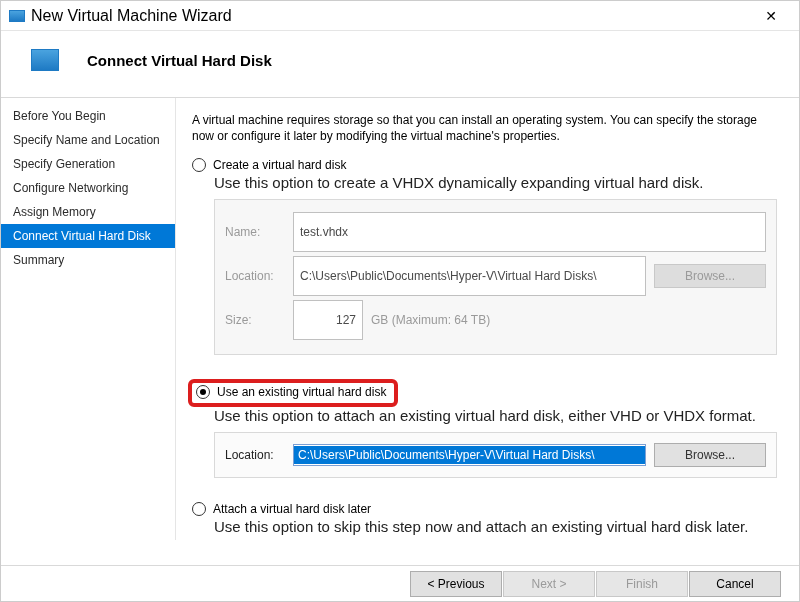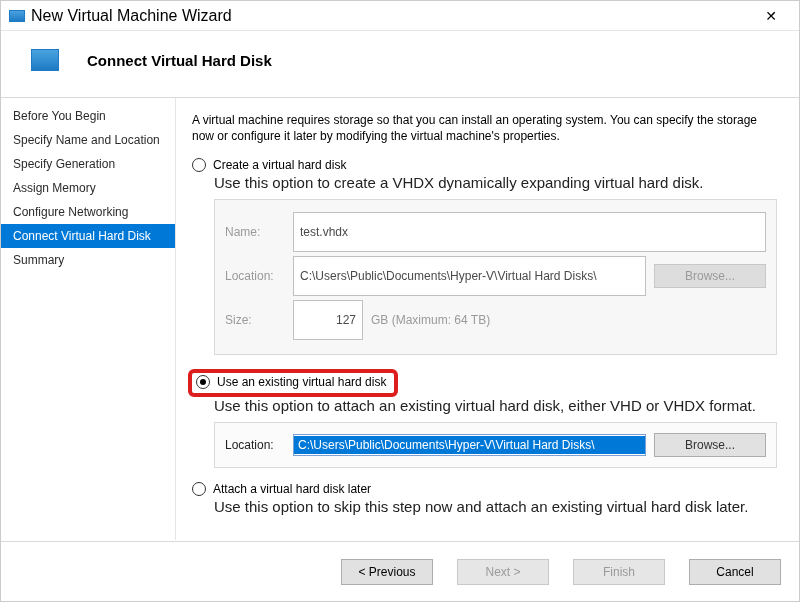--- a/index.html
+++ b/index.html
@@ -120,30 +120,30 @@
     }
     .highlight-box {
       border: 4px solid #dc1e1e;
       border-radius: 6px;
       padding: 2px 8px 4px 4px;
       display: inline-flex;
       align-items: center;
       gap: 7px;
       margin-left: -4px;
     }
-    .section { }
+    .section { margin-bottom: 10px; }
     .footer {
       position: absolute;
       bottom: 0; left: 0; right: 0;
-      height: 60px;
+      height: 36px;
       border-top: 1px solid #d9d9d9;
       display: flex;
       align-items: center;
       justify-content: flex-end;
-      gap: 24px;
+      gap: 1px;
       padding: 0 18px;
       background: #fff;
     }
     .footer button {
       width: 92px; height: 26px;
       font-size: 12px;
       background: #e1e1e1;
       border: 1px solid #adadad;
     }
     .footer button.disabled { color: #9a9a9a; background: #e6e6e6; border-color: #c8c8c8; }
@@ -161,22 +161,22 @@
 <div class="header">
   <span class="icon-large"></span>
   <h1>Connect Virtual Hard Disk</h1>
 </div>
 
 <div class="content">
   <div class="sidebar">
     <div class="step">Before You Begin</div>
     <div class="step">Specify Name and Location</div>
     <div class="step">Specify Generation</div>
+    <div class="step">Configure Networking</div>
     <div class="step">Assign Memory</div>
-    <div class="step">Configure Networking</div>
     <div class="step selected">Connect Virtual Hard Disk</div>
     <div class="step">Summary</div>
   </div>
 
   <div class="main">
     <div class="intro">A virtual machine requires storage so that you can install an operating system. You can specify the storage now or configure it later by modifying the virtual machine's properties.</div>
 
     <div class="section">
       <div class="radio-row">
         <span class="radio"></span>

